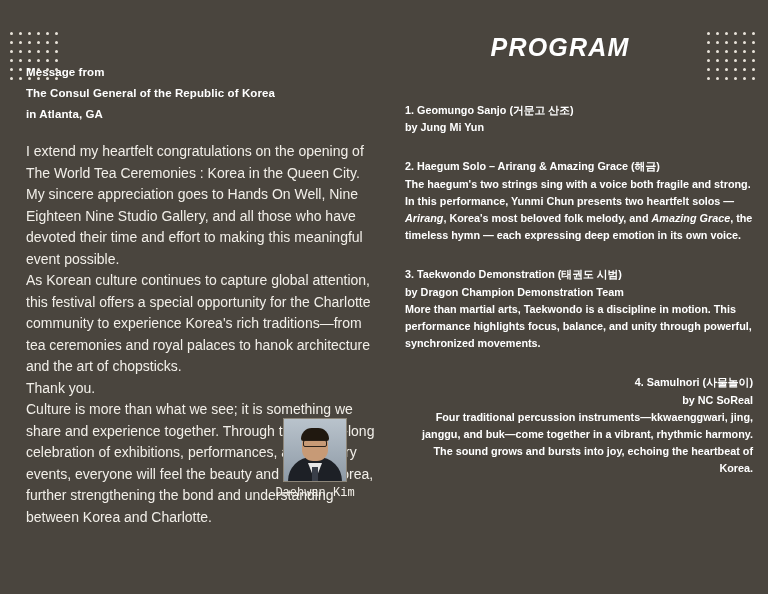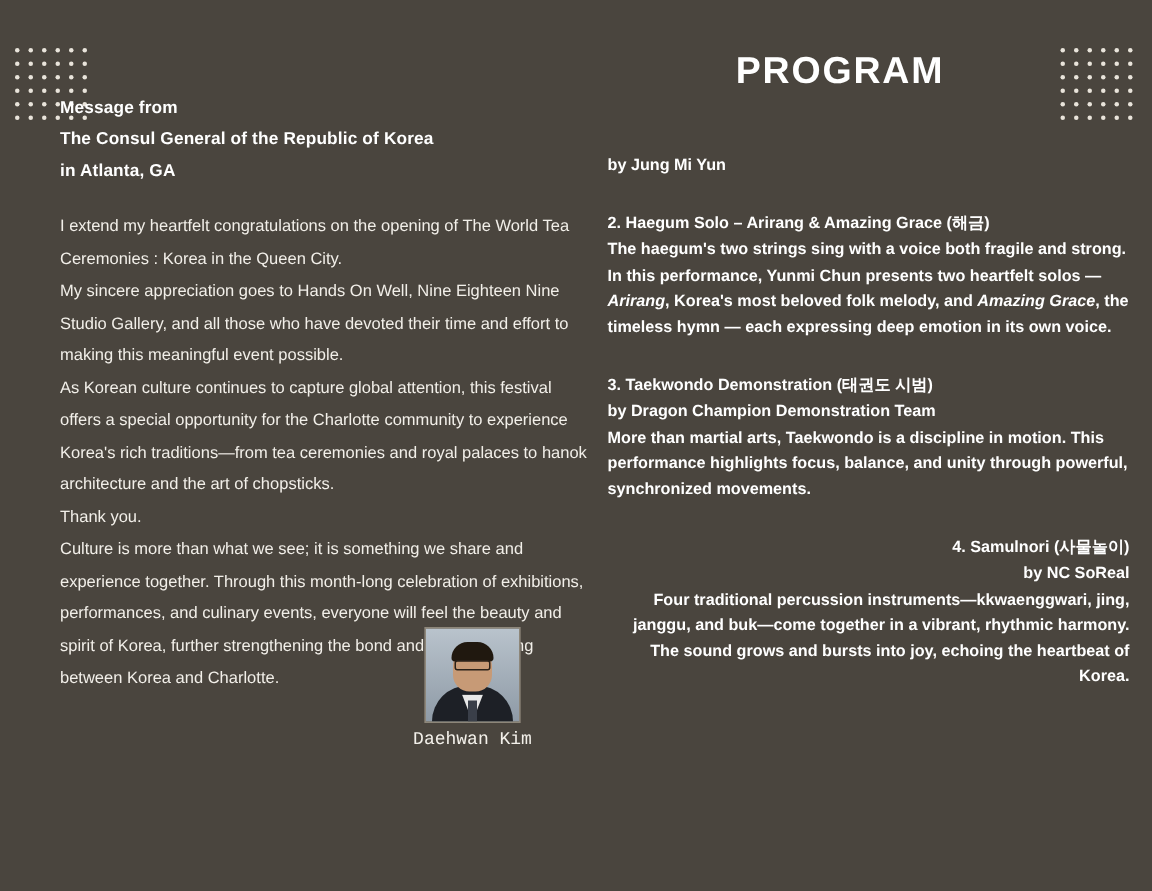--- a/index.html
+++ b/index.html
@@ -36,34 +36,34 @@
     display: block;
     width: 3px;
     height: 3px;
     border-radius: 50%;
     background: #e9e4db;
   }
 
   
   .left-col {
     position: absolute;
-    left: 40px;
+    left: 26px;
     top: 62px;
     width: 356px;
   }
   .msg-head {
     font-weight: bold;
     font-size: 11.5px;
     line-height: 21px;
     letter-spacing: .1px;
     color: #ffffff;
   }
   .body-text {
     margin-top: 16px;
-    font-size: 11px;
+    font-size: 14px;
     line-height: 21.5px;
     color: #f2efe9;
   }
   .body-text p {
     margin: 0;
   }
 
   
   .sig {
     position: absolute;
@@ -162,20 +162,21 @@
   .program-title {
     position: absolute;
     left: 400px;
     top: 33px;
     width: 320px;
     text-align: center;
     font-size: 25px;
     font-weight: bold;
     letter-spacing: 1.2px;
     color: #ffffff;
+    font-style: italic;
   }
   .program-list {
     position: absolute;
     left: 405px;
     top: 102px;
     width: 348px;
   }
   .prog-item {
     margin-bottom: 22px;
   }
@@ -302,20 +303,21 @@
       <div class="hair"></div>
       <div class="glasses"></div>
     </div>
     <div class="sig-name">Daehwan Kim</div>
   </div>
 
   <div class="program-title">PROGRAM</div>
 
   <div class="program-list">
       <div class="prog-item">
+        <div class="prog-line">1. Geomungo Sanjo (거문고 산조)</div>
         <div class="prog-line">by Jung Mi Yun</div>
       </div>
       <div class="prog-item">
         <div class="prog-line">2. Haegum Solo – Arirang  &amp; Amazing Grace (해금)</div>
         <div class="prog-desc">The haegum's two strings sing with a voice both fragile and strong.<br>In this performance, Yunmi Chun presents two heartfelt solos — <em>Arirang</em>, Korea's most beloved folk melody, and <em>Amazing Grace</em>, the timeless hymn — each expressing deep emotion in its own voice.</div>
       </div>
       <div class="prog-item">
         <div class="prog-line">3. Taekwondo Demonstration (태권도 시범)</div>
         <div class="prog-line">by Dragon Champion Demonstration Team</div>
         <div class="prog-desc">More than martial arts, Taekwondo is a discipline in motion. This performance highlights focus, balance, and unity through powerful, synchronized movements.</div>

